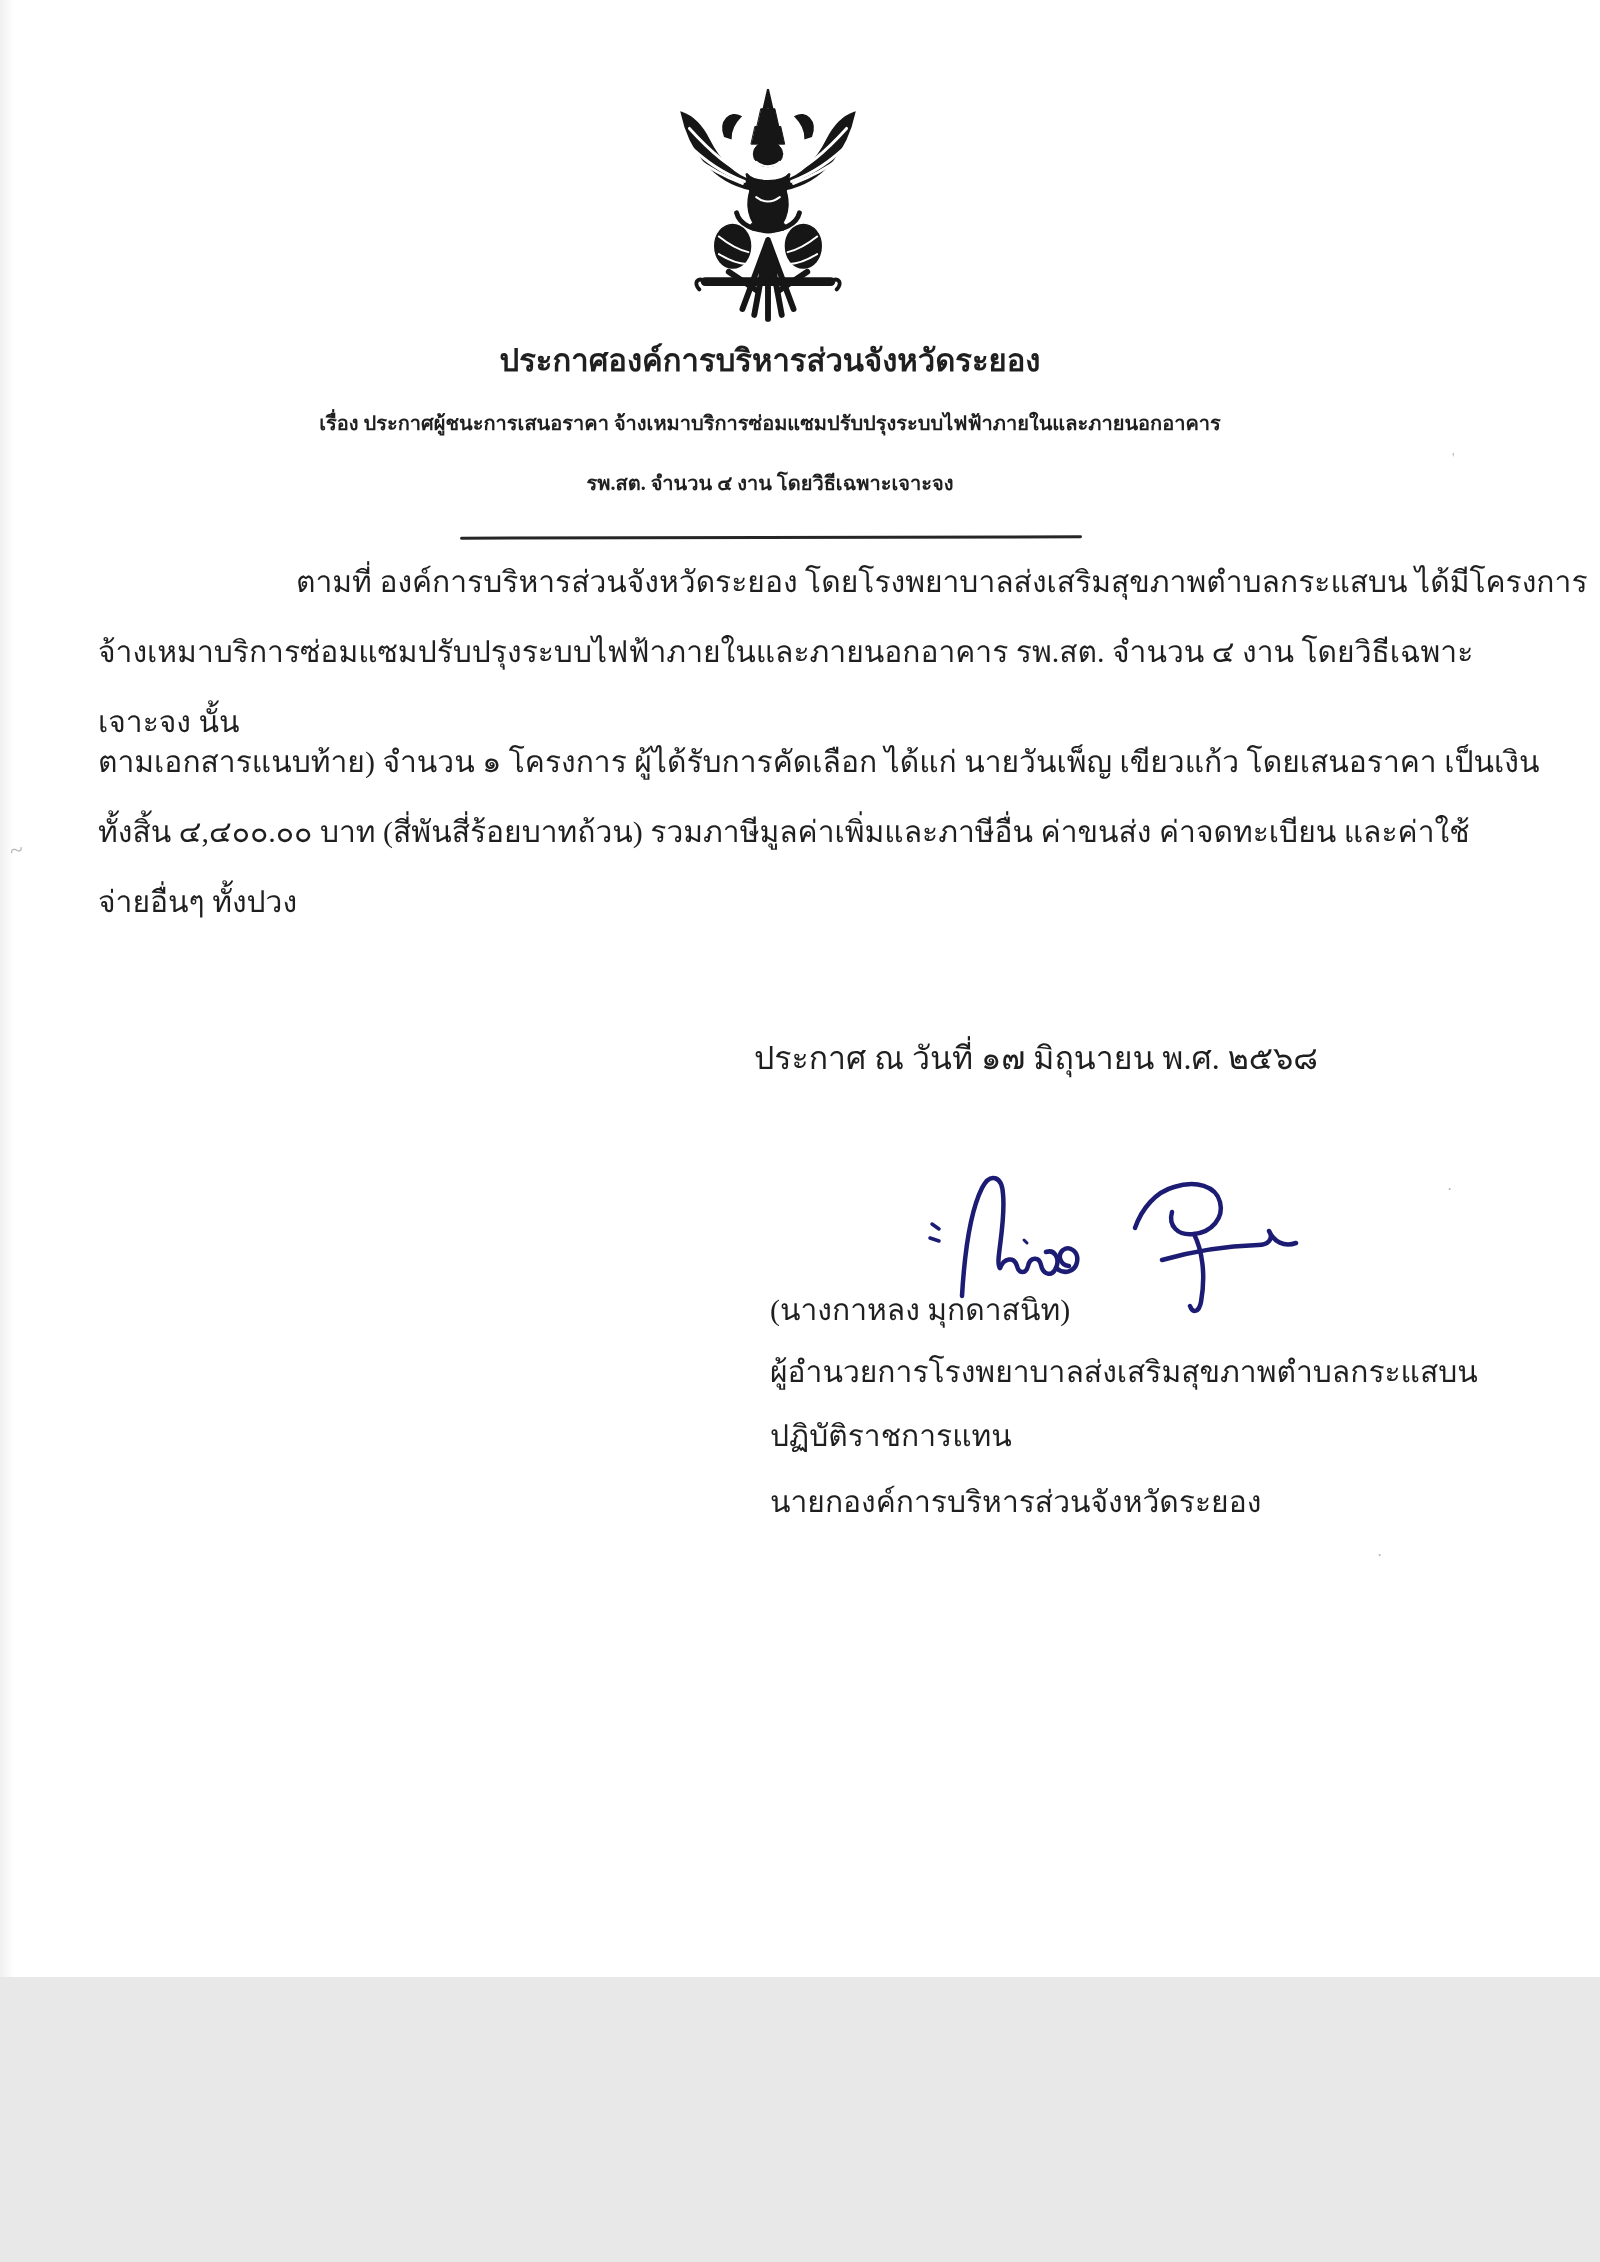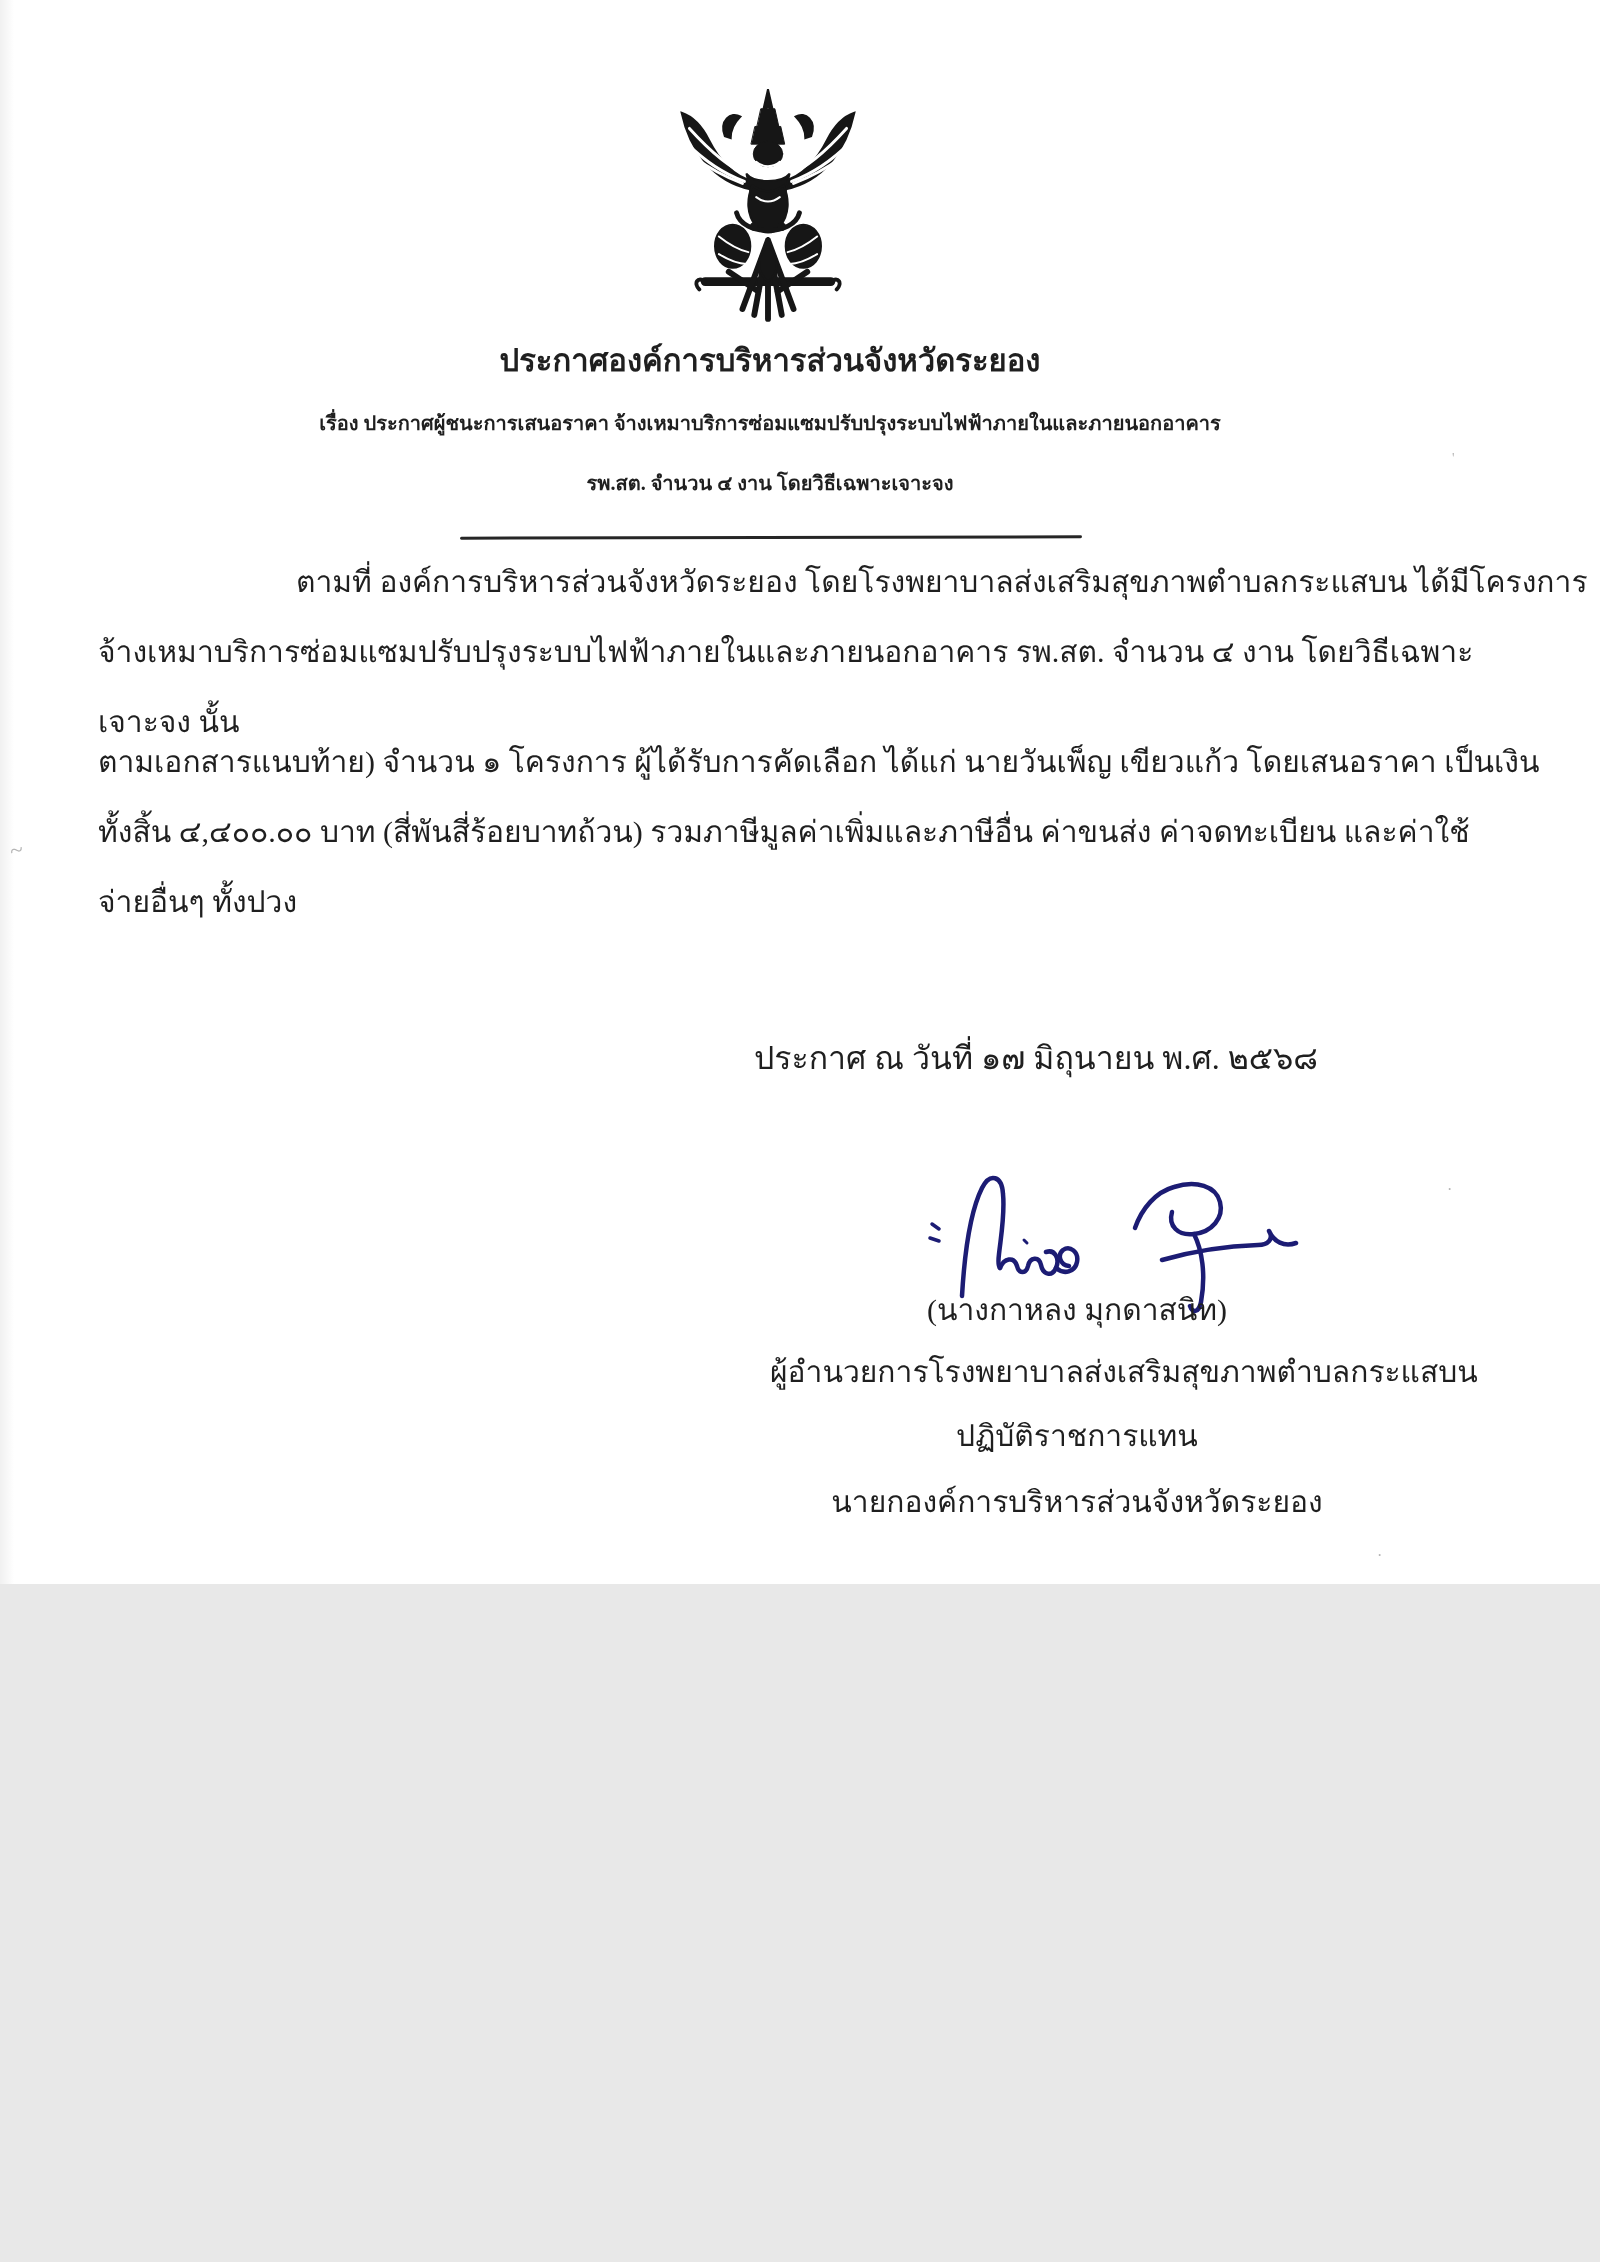--- a/index.html
+++ b/index.html
@@ -1,18 +1,18 @@
 <!DOCTYPE html>
 <html><head>
 <meta charset="utf-8">
 <style>
   html,body{margin:0;padding:0;background:#e8e8e8;}
   .page{
     position:relative;
-    width:1600px;height:1584px;
+    width:1600px;height:1977px;
     margin:0 auto;
     background:#ffffff;
     overflow:hidden;
     font-family:"Liberation Serif","DejaVu Serif",serif;
     color:#1f1f1f;
   }
   .edge-shade{
     position:absolute;left:0;top:0;width:14px;height:100%;
     background:linear-gradient(to right, rgba(0,0,0,0.06), rgba(0,0,0,0));
   }
@@ -36,21 +36,21 @@
   .para .line{white-space:nowrap;}
   .para .indent{text-indent:198px;}
   .p1{top:547px;}
   .p2{top:727px;}
   .dateline{
     position:absolute;left:754px;top:1036px;
     font-size:32px;line-height:44px;font-weight:400;white-space:nowrap;
   }
   .signature{position:absolute;left:922px;top:1162px;width:390px;height:165px;}
   .signblock-line{
-    position:absolute;left:770px;width:614px;text-align:center;
+    position:absolute;left:770px;width:614px;text-align:left;
     font-size:30px;line-height:44px;font-weight:400;white-space:nowrap;
   }
   .s-name{top:1288px;}
   .s-pos{top:1350px;}
   .s-act{top:1414px;}
   .s-obo{top:1480px;}
   .artifact{position:absolute;color:#b5b5b5;font-size:24px;line-height:1;}
 </style>
 </head>
 <body>

